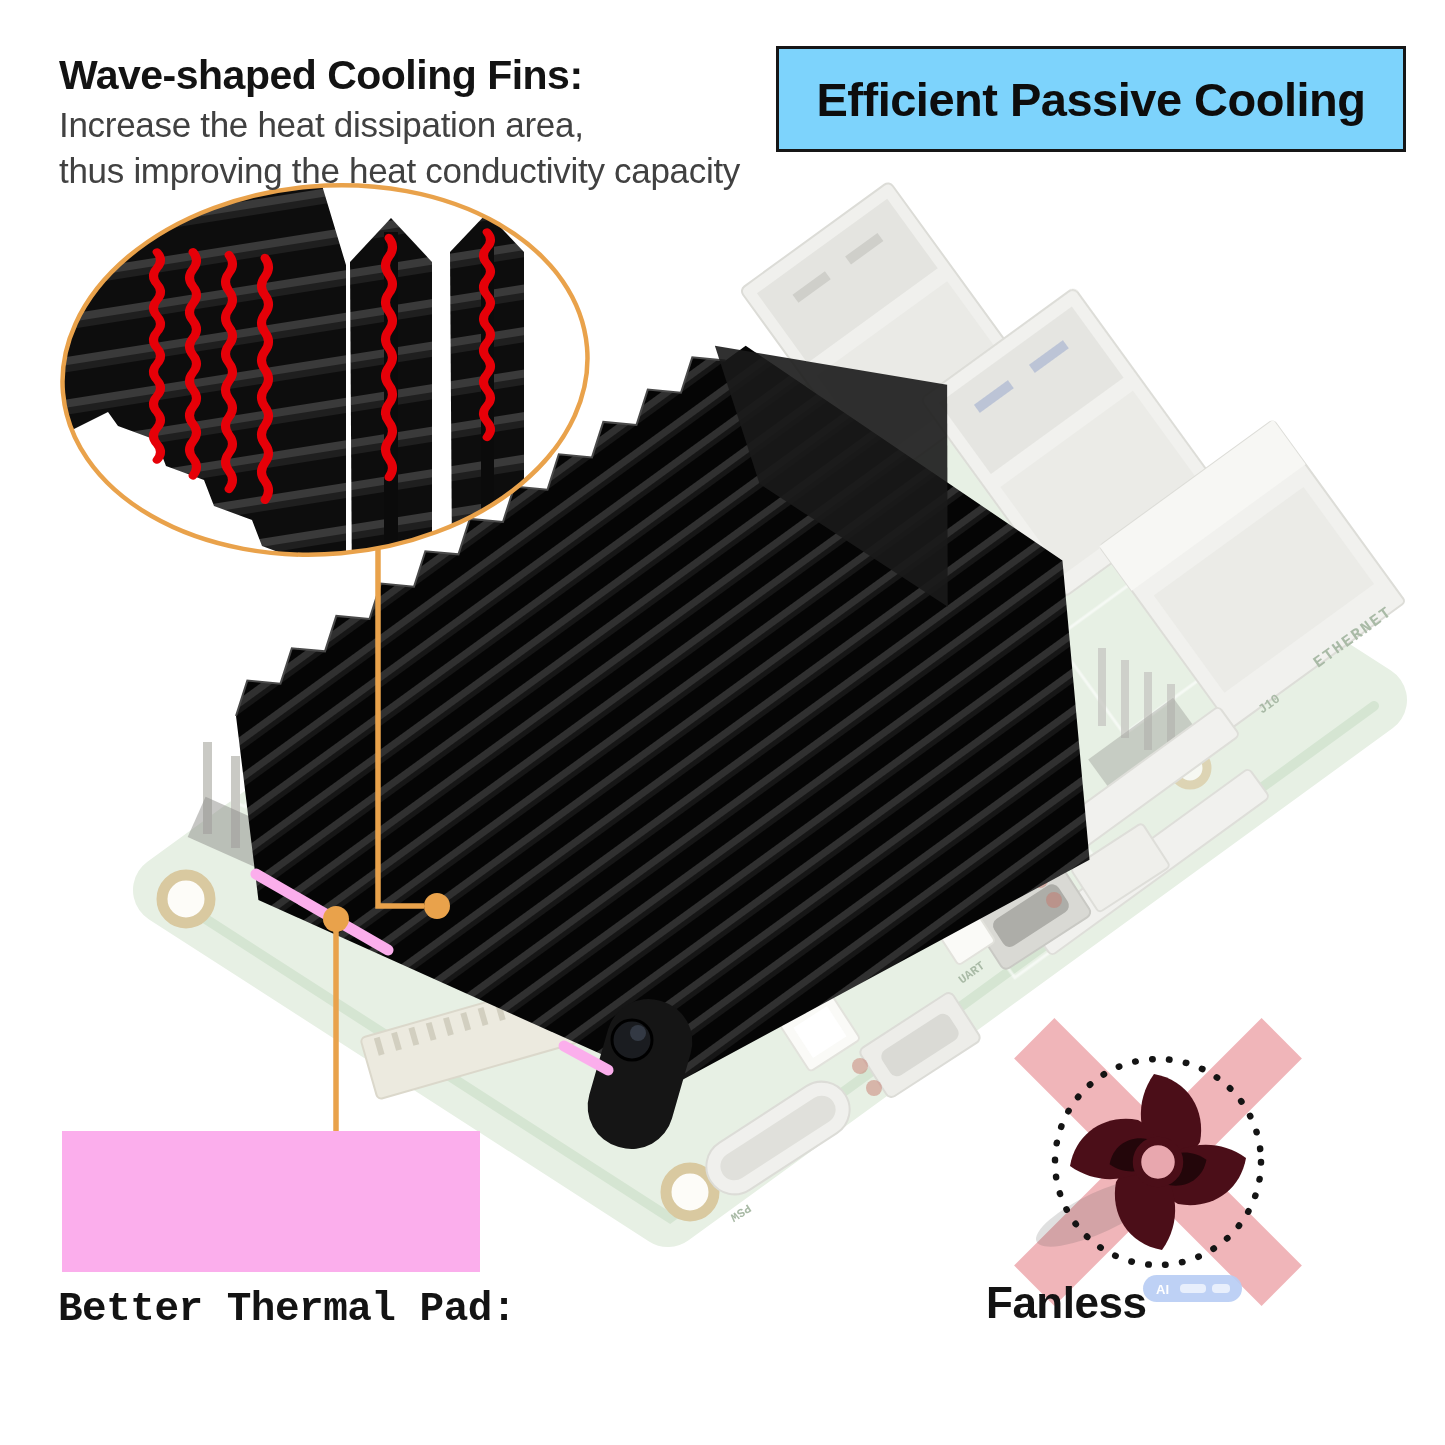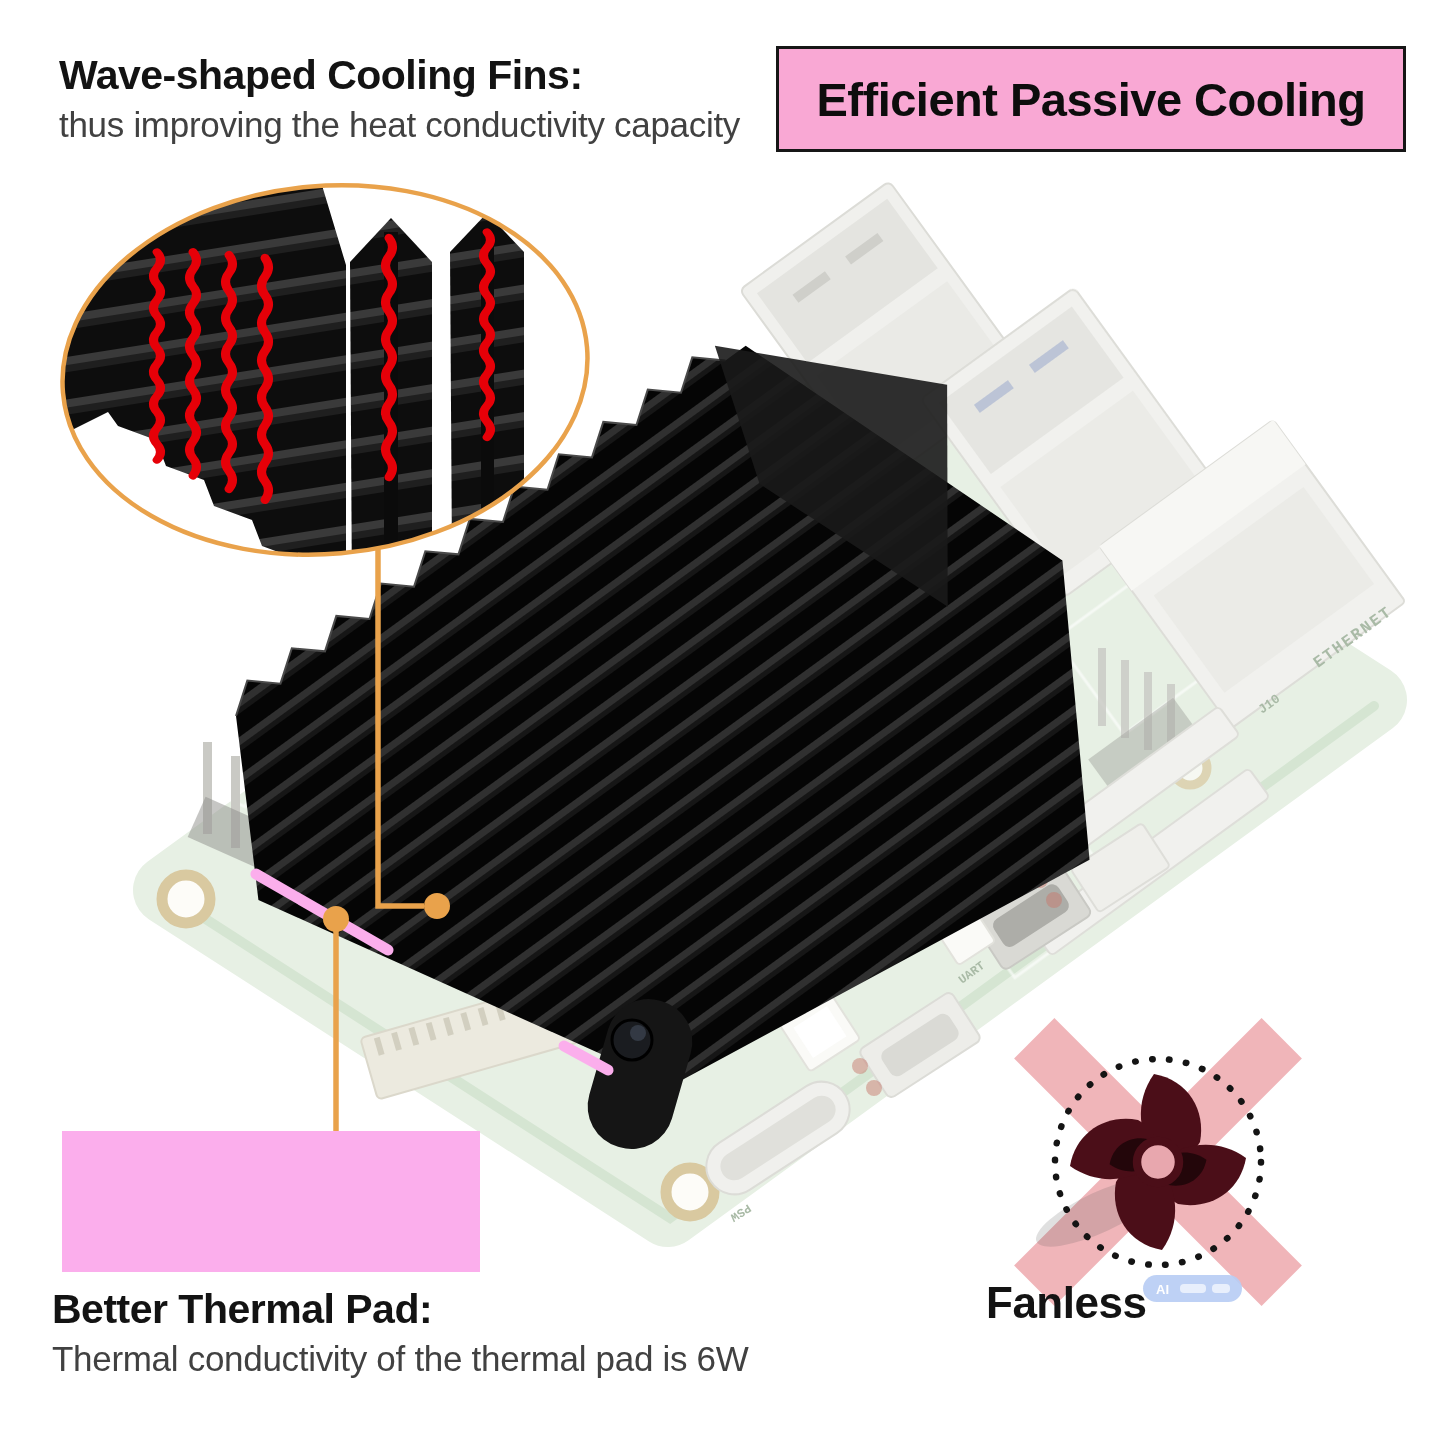--- a/index.html
+++ b/index.html
@@ -3,26 +3,26 @@
 <meta charset="utf-8">
 <style>
   html,body{margin:0;padding:0;background:#fff;}
   .stage{position:relative;width:1445px;height:1445px;background:#fff;overflow:hidden;
          font-family:"Liberation Sans",sans-serif;}
   .stage svg{position:absolute;left:0;top:0;}
   .txt{position:absolute;white-space:nowrap;}
   .callout-title{font-size:41px;font-weight:700;color:#131313;letter-spacing:-0.5px;}
   .callout-line{font-size:35px;font-weight:400;color:#414141;letter-spacing:-0.3px;margin-top:6px;}
   .tl{left:59px;top:52px;}
-  .bl{left:52px;top:1286px;}
+  .bl{left:58px;top:1286px;font-family:Liberation Mono, monospace;}
   .br{left:986px;top:1278px;}
   .br .callout-title{font-size:44px;}
   .br .callout-line{font-size:37px;}
   .headline-box{position:absolute;left:776px;top:46px;width:624px;height:100px;
-      border:3px solid #161616;background:#f9a8d4;display:flex;align-items:center;justify-content:center;
+      border:3px solid #161616;background:#7dd3fc;display:flex;align-items:center;justify-content:center;
       font-size:47px;font-weight:700;color:#0d0d0d;letter-spacing:-0.5px;}
 </style>
 </head>
 <body>
 
 <div class="stage">
 
 <svg width="1445" height="1445" viewBox="0 0 1445 1445">
   <defs>
     <pattern id="mainfins" patternUnits="userSpaceOnUse" width="800" height="31">
@@ -234,29 +234,29 @@
   <g>
     <rect x="1143" y="1275" width="99" height="27" rx="13.5" fill="#B9CDF4" opacity="0.92"></rect>
     <text x="1156" y="1294" font-size="13" font-weight="700" fill="#FFFFFF">AI</text>
     <rect x="1180" y="1284" width="26" height="9" rx="4" fill="#FFFFFF" opacity="0.65"></rect>
     <rect x="1212" y="1284" width="18" height="9" rx="4" fill="#FFFFFF" opacity="0.65"></rect>
   </g>
 </svg>
 
   <div class="txt tl">
     <div class="callout-title">Wave-shaped Cooling Fins:</div>
+    <div class="callout-line">Increase the heat dissipation area,</div>
     <div class="callout-line">thus improving the heat conductivity capacity</div>
   </div>
 
   <div class="headline-box">
     <span>Efficient Passive Cooling</span>
   </div>
 
   <div class="txt bl">
     <div class="callout-title">Better Thermal Pad:</div>
-    <div class="callout-line">Thermal conductivity of the thermal pad is 6W</div>
   </div>
 
   <div class="txt br">
     <div class="callout-title">Fanless</div>
   </div>
 
 </div>
 
 </body></html>

